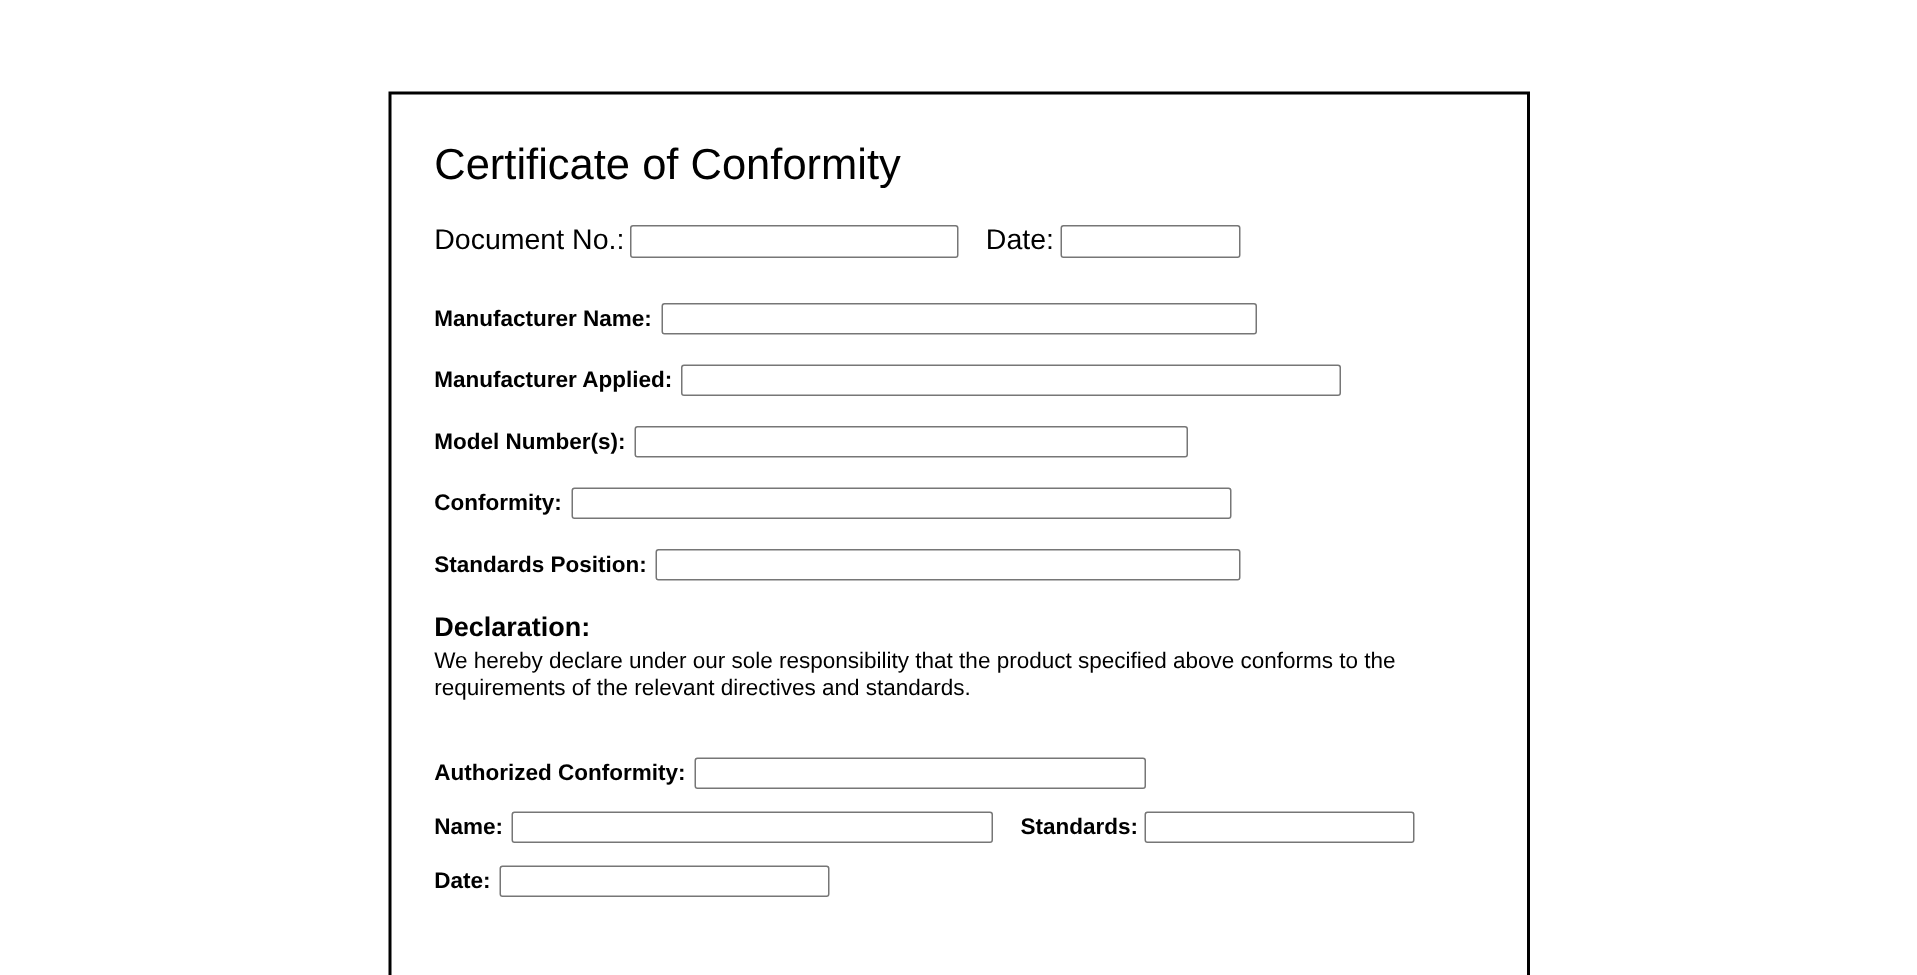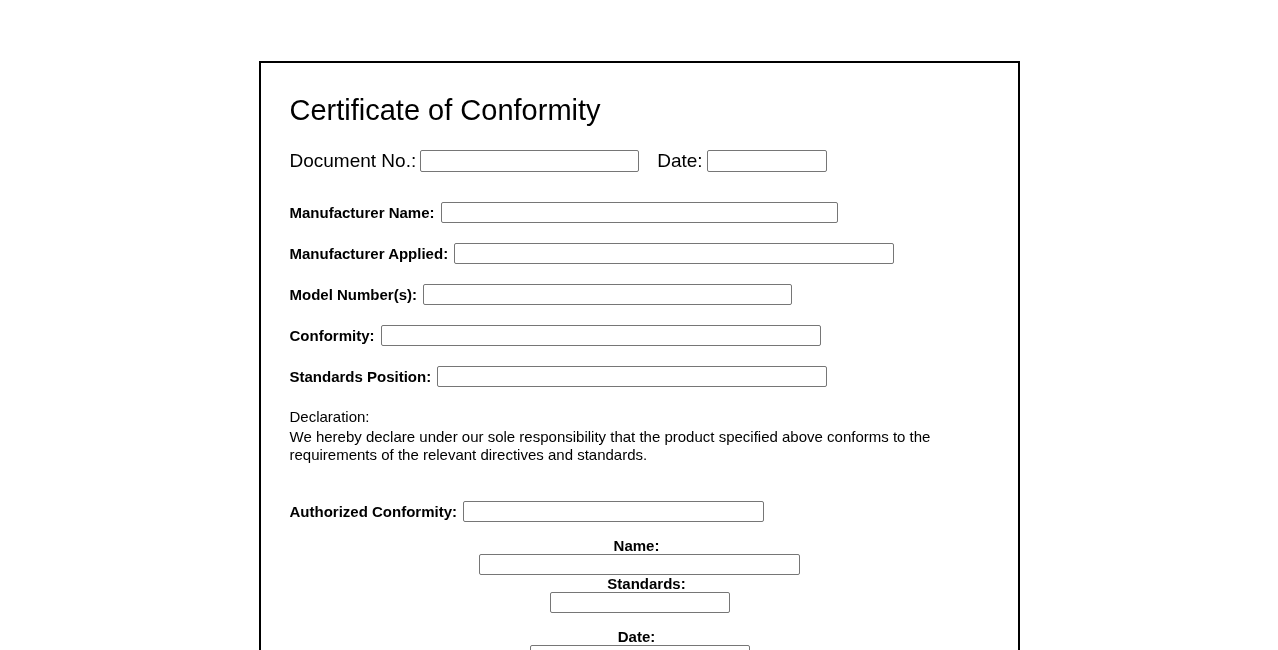--- a/index.html
+++ b/index.html
@@ -54,37 +54,37 @@
   .field-row {
     display: flex;
     align-items: center;
     font-size: 15px;
     font-weight: 700;
   }
   .field-row label { margin-right: 6px; white-space: nowrap; }
   .mt30 { margin-top: 30px; }
   .mt20 { margin-top: 20px; }
   .mt37 { margin-top: 37px; }
-  .mt15 { margin-top: 15px; flex-direction: column; }
+  .mt15 { margin-top: 15px; }
   .w-mname { width: 397px; }
   .w-maddr { width: 440px; }
   .w-pname { width: 410px; }
   .w-model { width: 369px; }
   .w-desc  { width: 440px; }
   .w-std   { width: 390px; }
   .w-sig   { width: 301px; }
   .w-name  { width: 321px; }
   .w-pos   { width: 180px; }
   .w-dateb { width: 220px; }
   .pos-label { margin-left: 18px; margin-right: 4px !important; }
   
   .decl-heading {
     margin-top: 21px;
-    font-size: 15px;
-    font-weight: 400;
+    font-size: 18px;
+    font-weight: 700;
   }
   .decl-text {
     margin-top: 3px;
     font-size: 15px;
     font-weight: 400;
     line-height: 18px;
     max-width: 692px;
   }
 </style>
 </head>

